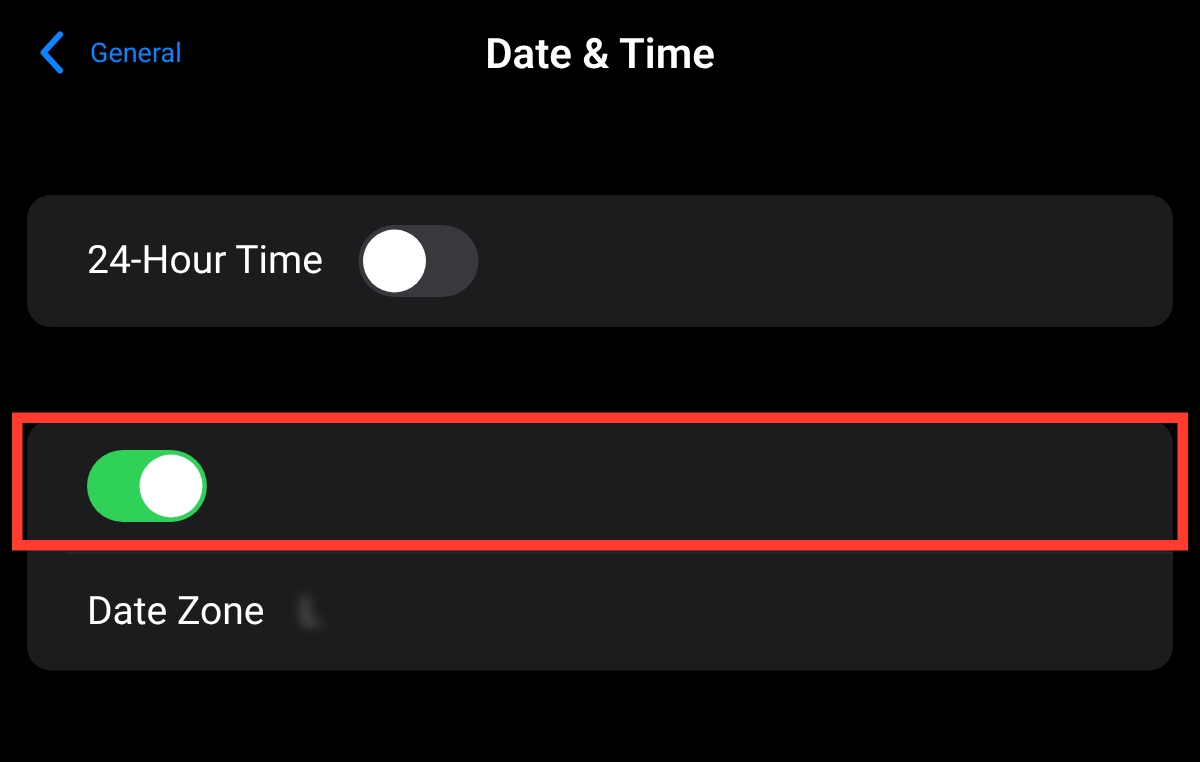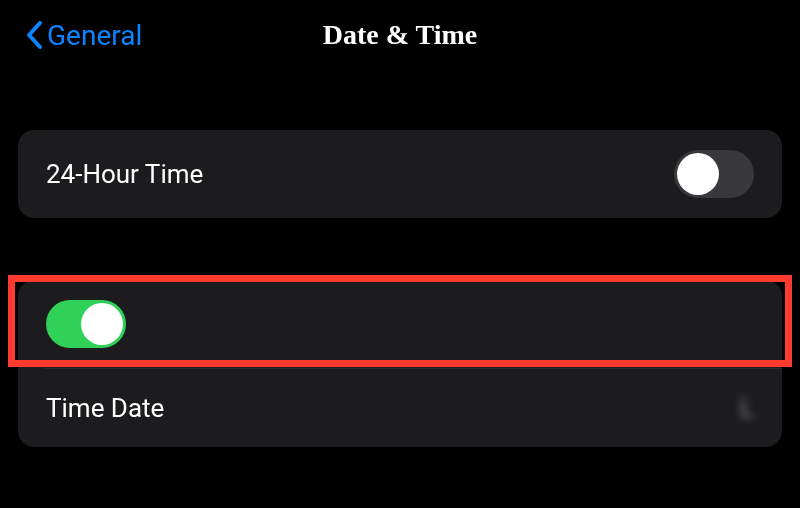--- a/index.html
+++ b/index.html
@@ -19,53 +19,51 @@
       display: flex;
       align-items: center;
       padding: 18px 25px;
       position: relative;
       height: 70px;
     }
     .back {
       display: flex;
       align-items: center;
       color: #0a84ff;
-      font-size: 28px;
+      font-size: 18px;
       font-weight: 400;
       cursor: pointer;
-      gap: 4px;
+      gap: 17px;
     }
     .chevron {
       display: inline-block;
     }
     .chevron svg {
       display: block;
     }
     .title {
       position: absolute;
       left: 50%;
       transform: translateX(-50%);
       color: #ffffff;
       font-size: 28px;
       font-weight: 600;
-      font-family: Liberation Serif, serif;
     }
     .content {
       padding: 60px 18px 0 18px;
     }
     .group {
       background-color: #1c1c1e;
       border-radius: 16px;
       overflow: hidden;
     }
     .row {
       display: flex;
       align-items: center;
-      justify-content: space-between;
-      padding: 20px 28px;
+      padding: 20px 40px;
       min-height: 78px;
       gap: 24px;
     }
     .row-label {
       color: #ffffff;
       font-size: 26px;
       font-weight: 400;
     }
     .row-value {
       color: #8e8e93;
@@ -149,20 +147,20 @@
 
   <div class="highlight-wrapper">
     <div class="group">
       <div class="row">
         <div class="toggle on">
           <div class="knob"></div>
         </div>
       </div>
       <div class="divider"></div>
       <div class="row">
-        <span class="row-label">Time Date</span>
+        <span class="row-label">Date Zone</span>
         <span class="row-value">L</span>
       </div>
     </div>
     <div class="highlight" style="top:-5px; left:-10px; right:-10px; height:92px;"></div>
   </div>
 
 </div>
 
 </body></html>

